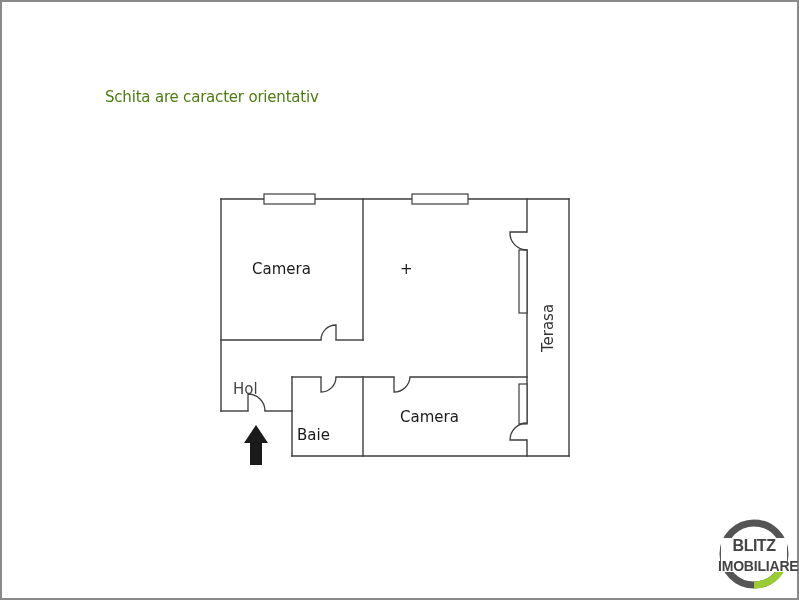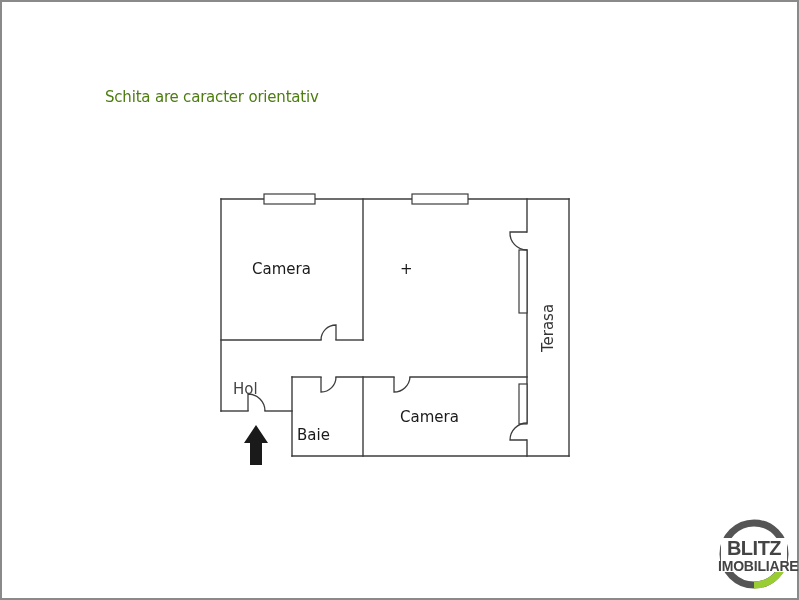--- a/index.html
+++ b/index.html
@@ -24,21 +24,21 @@
       transform: translate(-50%, -50%) rotate(-90deg);
       font-size: 15px; color: #333; white-space: nowrap;
     }
     .logo {
       position: absolute; left: 718px; top: 518px; width: 72px; height: 72px;
     }
     .logo-text {
       position: absolute; left: 0; width: 72px; text-align: center;
       font-family: "Liberation Sans", sans-serif; font-weight: bold; color: #444;
     }
-    .logo-title { top: 19px; font-size: 20px; letter-spacing: -0.5px; }
+    .logo-title { top: 19px; font-size: 16px; letter-spacing: -0.5px; }
     .logo-sub { top: 40px; font-size: 14px; letter-spacing: -0.2px; }
   </style>
 </head>
 <body>
 
 <div class="frame"></div>
 
 <div class="note">Schita are caracter orientativ</div>
 
 <svg class="plan" width="799" height="600" viewBox="0 0 799 600">

